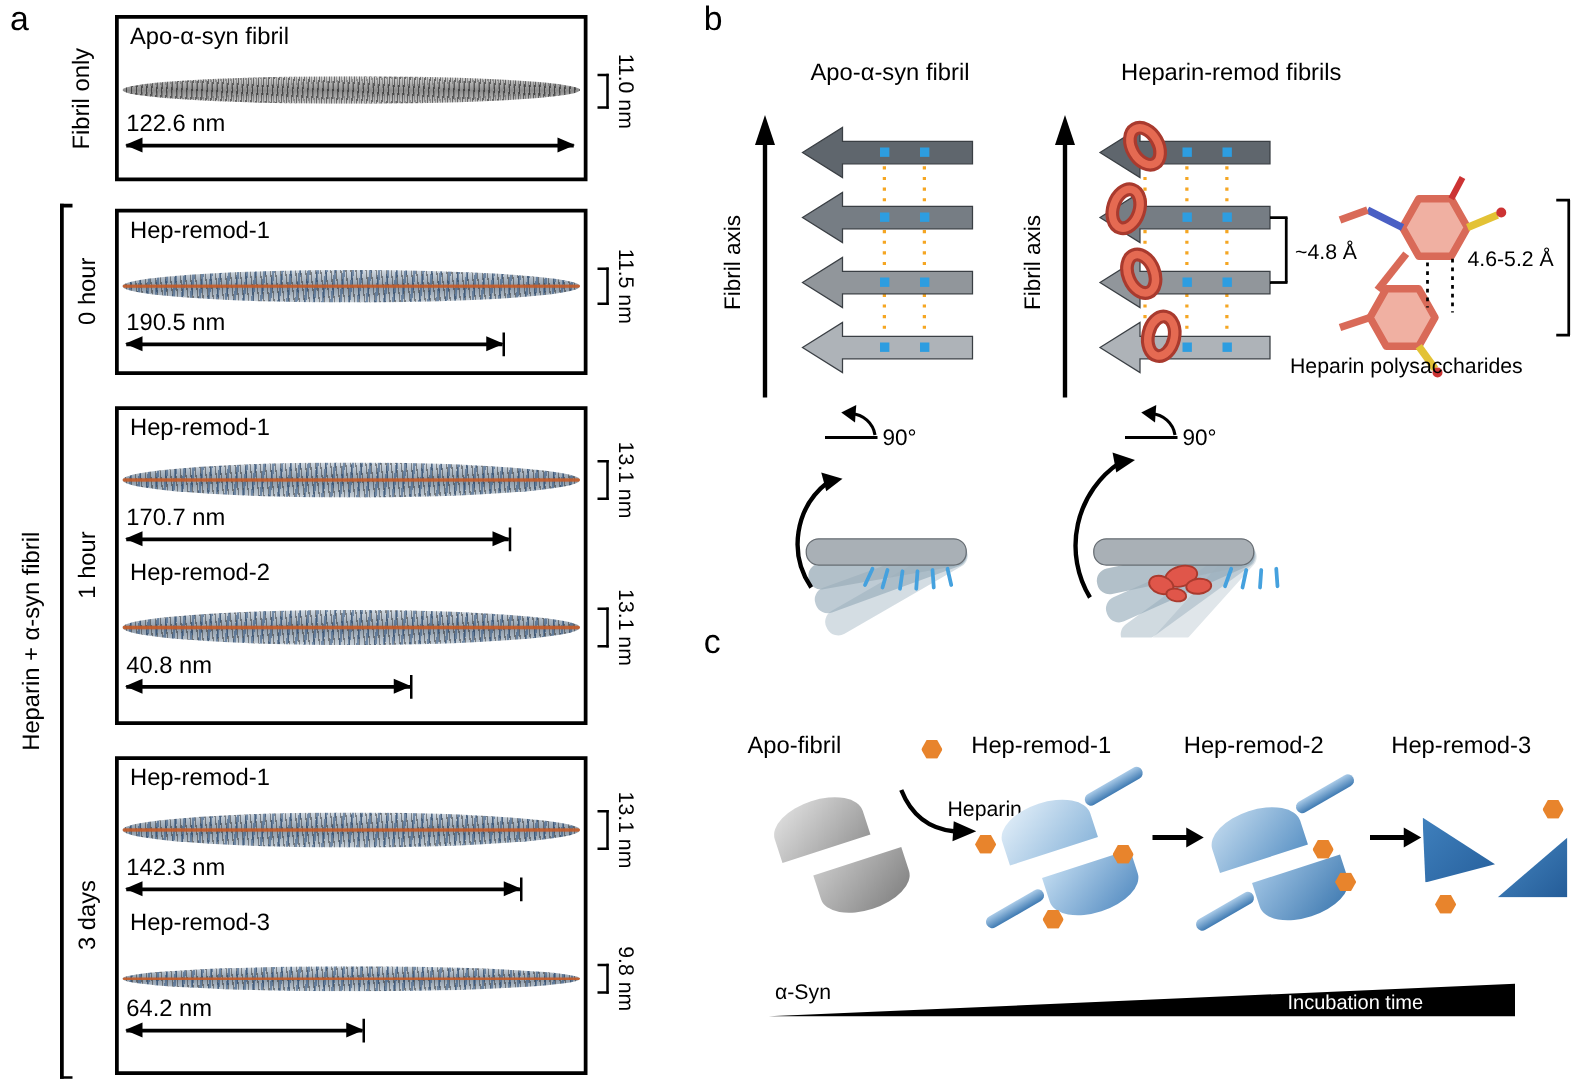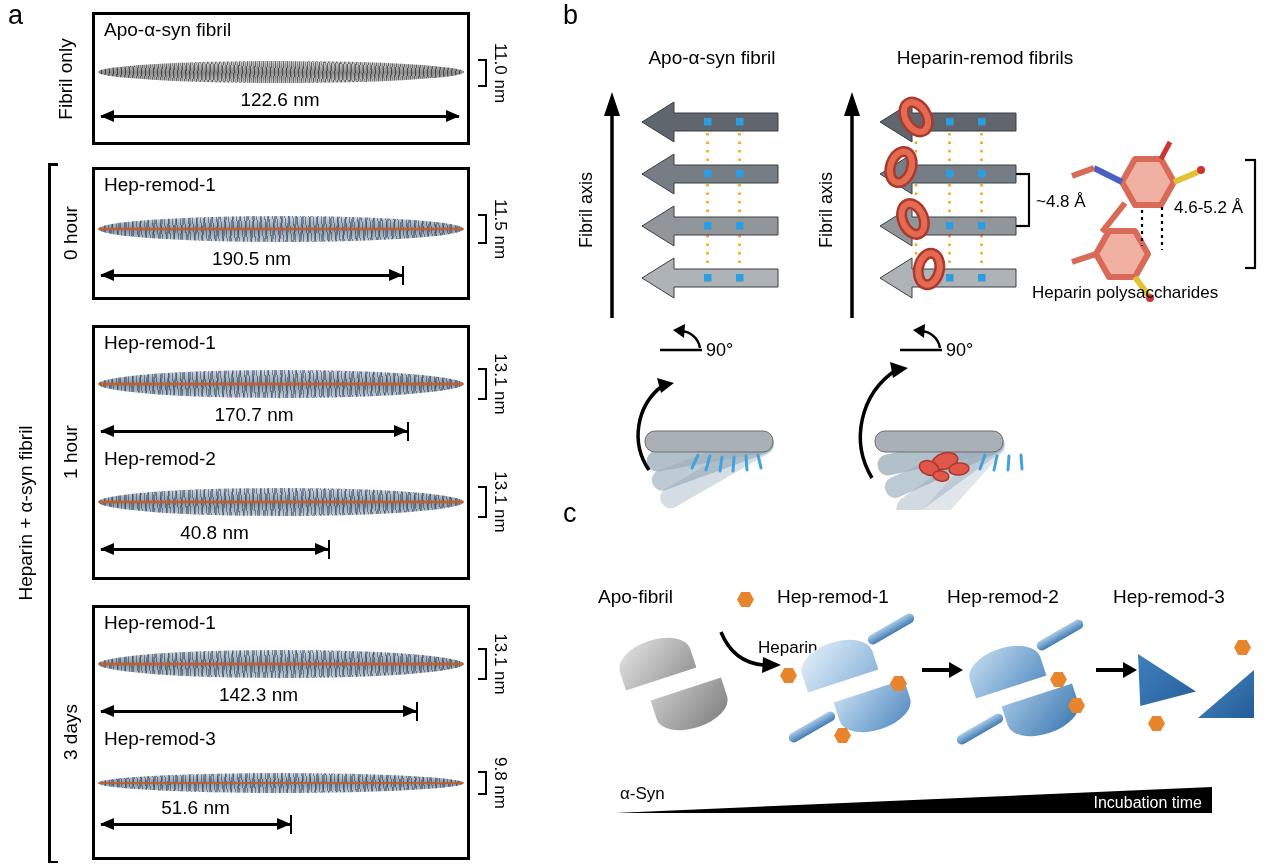--- a/index.html
+++ b/index.html
@@ -25,21 +25,21 @@
 
   .measure { position:absolute; height:3px; }
   .m-line { position:absolute; left:0; right:0; top:0; height:2.5px; background:#000; }
   .m-line::before { content:""; position:absolute; left:-1px; top:-5.5px; width:0; height:0;
       border-style:solid; border-width:6.5px 14px 6.5px 0;
       border-color:transparent #000 transparent transparent; }
   .m-line::after  { content:""; position:absolute; right:-1px; top:-5.5px; width:0; height:0;
       border-style:solid; border-width:6.5px 0 6.5px 14px;
       border-color:transparent transparent transparent #000; }
   .m-endtick { position:absolute; right:-2px; top:-8px; width:2.5px; height:19px; background:#000; }
-  .m-label { position:absolute; left:0; right:0; top:-26px; text-align:center;
+  .m-label { position:absolute; left:0; right:0; top:-26px; text-align:left;
              font-size:19px; white-space:nowrap; }
 
   .wbracket { position:absolute; width:34px; }
   .wb-line { position:absolute; left:0; top:0; bottom:0; width:9px;
              border-top:2.5px solid #000; border-bottom:2.5px solid #000; border-right:2.5px solid #000; }
   .wb-label { position:absolute; left:12px; top:50%; transform:translateY(-50%);
               writing-mode:vertical-rl; font-size:17px; white-space:nowrap; }
 
   .vlabel { position:absolute; transform:translate(-50%,-50%) rotate(-90deg);
             white-space:nowrap; font-size:19px; }
@@ -61,21 +61,21 @@
   .b2-down { background:linear-gradient(145deg,#9cc1e2,#3a76ae); }
   .bar { position:absolute; width:52px; height:10px; border-radius:5px;
          background:linear-gradient(180deg,#aacbe8,#3f7ab2); }
   .hex { position:absolute; width:17px; height:15px; background:#e8842c;
          clip-path:polygon(25% 0,75% 0,100% 50%,75% 100%,25% 100%,0 50%); }
   .tri { position:absolute; }
   .c-arrow { position:absolute; height:3.5px; background:#000; }
   .c-arrow::after { content:""; position:absolute; right:-13px; top:-6.5px; width:0; height:0;
       border-left:14px solid #000; border-top:8px solid transparent; border-bottom:8px solid transparent; }
   .plain { position:absolute; font-size:17px; white-space:nowrap;margin-top:36px; }
-  .wedge-text { position:absolute; color:#fff; font-size:16px; text-align:right; z-index:5; }
+  .wedge-text { position:absolute; color:#fff; font-size:16px; z-index:5; }
 </style>
 </head>
 <body>
 
 <div id="fig">
 
   <div class="panel-letter" style="left:8px;top:0px">a</div>
 
   <div class="vlabel" style="left:66px;top:79px">Fibril only</div>
   <div class="group-line"></div>
@@ -140,21 +140,21 @@
     <div class="box-title" style="top:4px">Hep-remod-1</div>
     <div class="fibril fib-remod" style="top:42px;height:28px"></div>
     <div class="measure" style="left:6px;top:102px;width:315px">
       <span class="m-label">142.3 nm</span>
       <span class="m-line"></span>
       <span class="m-endtick"></span>
     </div>
     <div class="box-title" style="top:120px">Hep-remod-3</div>
     <div class="fibril fib-remod" style="top:165px;height:20px"></div>
     <div class="measure" style="left:6px;top:215px;width:189px">
-      <span class="m-label">51.6 nm</span>
+      <span class="m-label">64.2 nm</span>
       <span class="m-line"></span>
       <span class="m-endtick"></span>
     </div>
   </div>
   <div class="wbracket" style="left:478px;top:648px;height:32px">
     <span class="wb-line"></span>
     <span class="wb-label">13.1 nm</span>
   </div>
   <div class="wbracket" style="left:478px;top:771px;height:24px">
     <span class="wb-line"></span>

